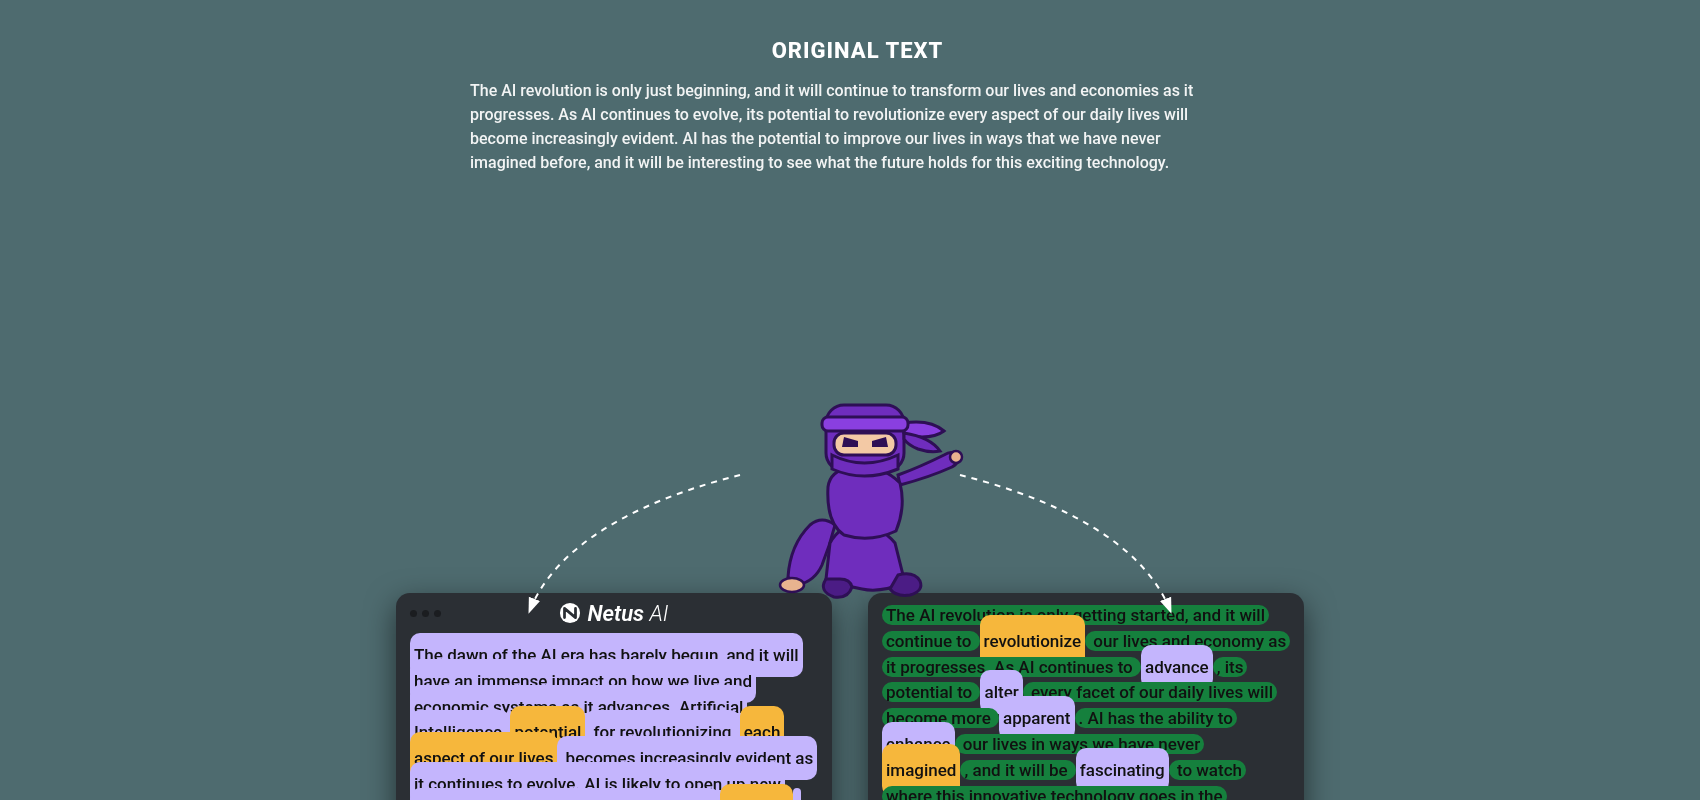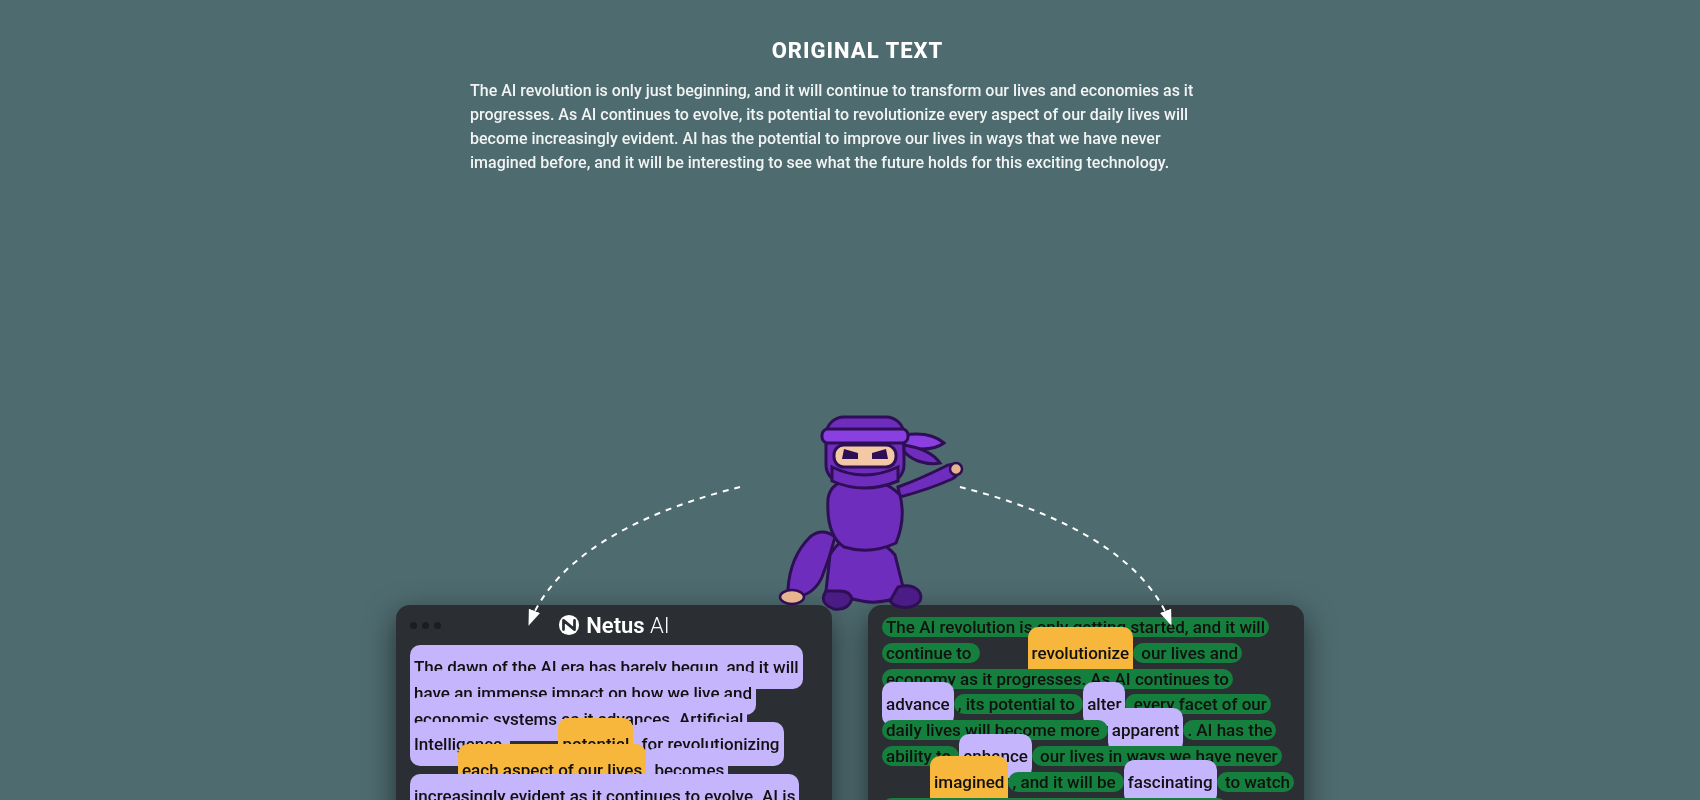--- a/index.html
+++ b/index.html
@@ -19,21 +19,21 @@
   .orig-title {
     font-size: 22px;
     font-weight: 800;
     letter-spacing: 1px;
     color: #fff;
     margin-bottom: 16px;
     padding-left: 15px;
   }
   .orig-body {
     max-width: 760px;
-    margin: 12px auto;
+    margin: 0 auto;
     font-size: 16px;
     line-height: 1.5;
     color: #f2f4f4;
     text-align: left;
     font-weight: 500;
   }
   .stage {
     position: relative;
     width: 100%;
   }
@@ -91,34 +91,35 @@
     position: absolute;
     left: 0; right: 0;
     text-align: center;
     font-size: 22px;
     font-weight: 600;
     color: #ffffff;
     display: flex;
     align-items: center;
     justify-content: center;
     gap: 6px;
+    font-style: italic;
   }
   .netus-logo {
     width: 22px; height: 22px; display: inline-block;
   }
   .thin { font-weight: 300; }
   .card-body {
     padding: 10px 14px 18px 14px;
     font-size: 17px;
     line-height: 1.52;
     color: #fff;
     font-weight: 500;
   }
   .hl-g { background: #c4b5fd; color: #111; border-radius: 10px; padding: 12px 4px; box-decoration-break: clone; -webkit-box-decoration-break: clone; }
-  .hl-y { background: #f6b73c; color: #111; border-radius: 10px; padding: 16px 4px; box-decoration-break: clone; margin-left: 48px; -webkit-box-decoration-break: clone; }
+  .hl-y { background: #f6b73c; color: #111; border-radius: 10px; padding: 16px 4px; box-decoration-break: clone; -webkit-box-decoration-break: clone; }
   .hl-r { background: #15803d; color: #111; border-radius: 10px; padding: 0 4px; box-decoration-break: clone; -webkit-box-decoration-break: clone; }
 </style>
 </head>
 <body>
 
 <div class="top-section">
   <div class="orig-title">ORIGINAL TEXT</div>
   <div class="orig-body">The AI revolution is only just beginning, and it will continue to transform our lives and economies as it progresses. As AI continues to evolve, its potential to revolutionize every aspect of our daily lives will become increasingly evident. AI has the potential to improve our lives in ways that we have never imagined before, and it will be interesting to see what the future holds for this exciting technology.</div>
 </div>
 

